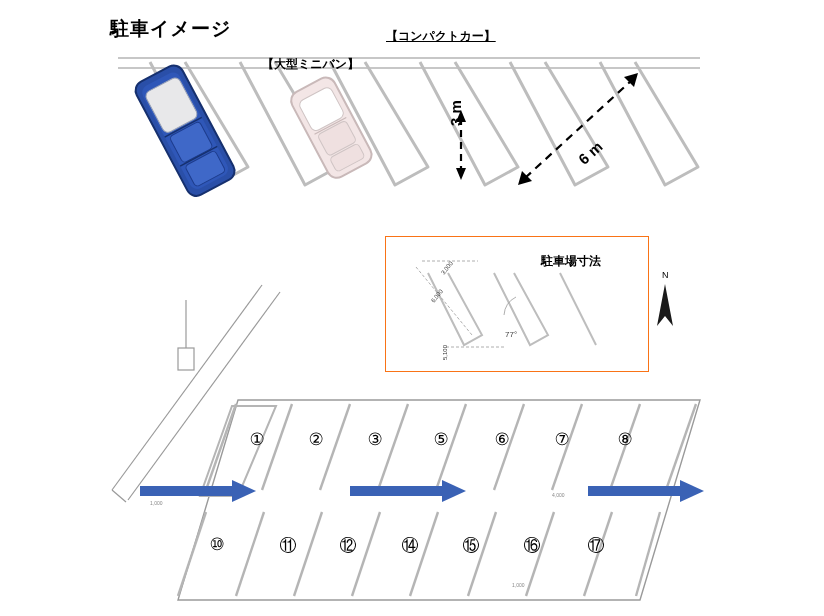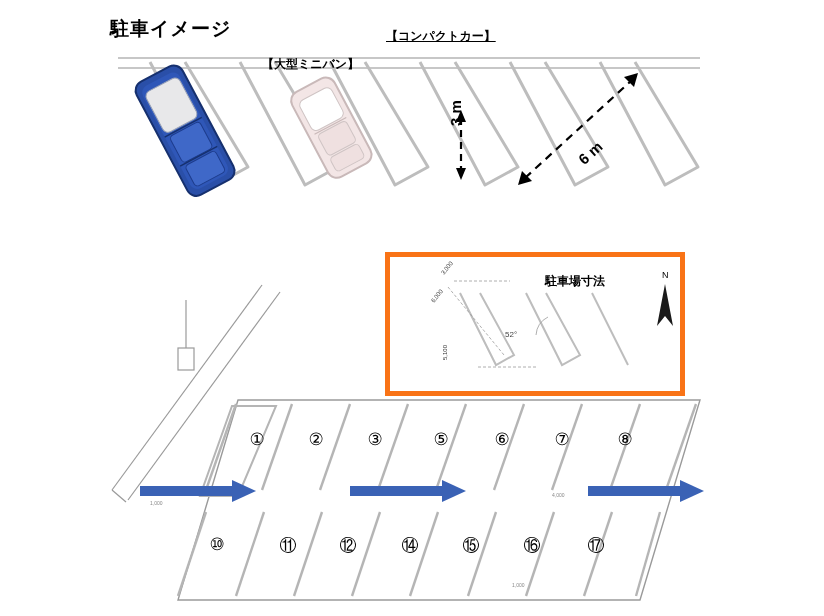--- a/index.html
+++ b/index.html
@@ -20,21 +20,21 @@
   #label-minivan{left:262px;top:28px;margin-top:28px;}
   #label-compact{left:386px;top:28px;text-decoration:underline;}
 
   
   .dim-text{font-size:15px;font-weight:bold;font-family:"Liberation Sans", sans-serif;}
   #dim-3m{left:447px;top:126px;transform:rotate(-90deg);transform-origin:left top;}
   #dim-6m{left:575px;top:155px;transform:rotate(-42deg);transform-origin:left top;}
 
   
   #inset-box{
-    left:385px;top:252px;width:262px;height:134px;border:5px solid #f97316;background:#fff;padding-left:28px;
+    left:385px;top:236px;width:262px;height:134px;border:1px solid #f97316;background:#fff;
   }
   #inset-title{
     position:absolute;left:155px;top:16px;font-size:12px;font-weight:bold;white-space:nowrap;
   }
   .inset-small{position:absolute;font-size:6px;color:#333;}
   #inset-45{left:505px;top:330px;font-size:8px;color:#444;}
 
   
   #compass{left:648px;top:282px;width:34px;height:50px;}
   #compass-label{position:absolute;left:14px;top:-12px;font-size:9px;}
@@ -185,21 +185,21 @@
         <line x1="30" y1="30" x2="86" y2="98"></line>
         <line x1="60" y1="110" x2="120" y2="110"></line>
       </g>
       <path d="M118,78 a22,22 0 0 1 12,-18" stroke="#9a9a9a" stroke-width="0.8" fill="none"></path>
     </svg>
     <div id="inset-title">駐車場寸法</div>
   </div>
   <div class="inset-small" style="left:440px;top:272px;transform:rotate(-52deg);transform-origin:left top;">3,000</div>
   <div class="inset-small" style="left:430px;top:300px;transform:rotate(-52deg);transform-origin:left top;">6,000</div>
   <div class="inset-small" style="left:442px;top:360px;transform:rotate(-90deg);transform-origin:left top;">5,100</div>
-  <div class="abs" id="inset-45">52°</div>
+  <div class="abs" id="inset-45">77°</div>
 
   <div class="abs" id="compass">
     <div id="compass-label">N</div>
     <svg width="34" height="50">
       <polygon points="17,2 9,44 17,34 25,44" fill="#1a1a1a"></polygon>
     </svg>
   </div>
 
 </div>
 

